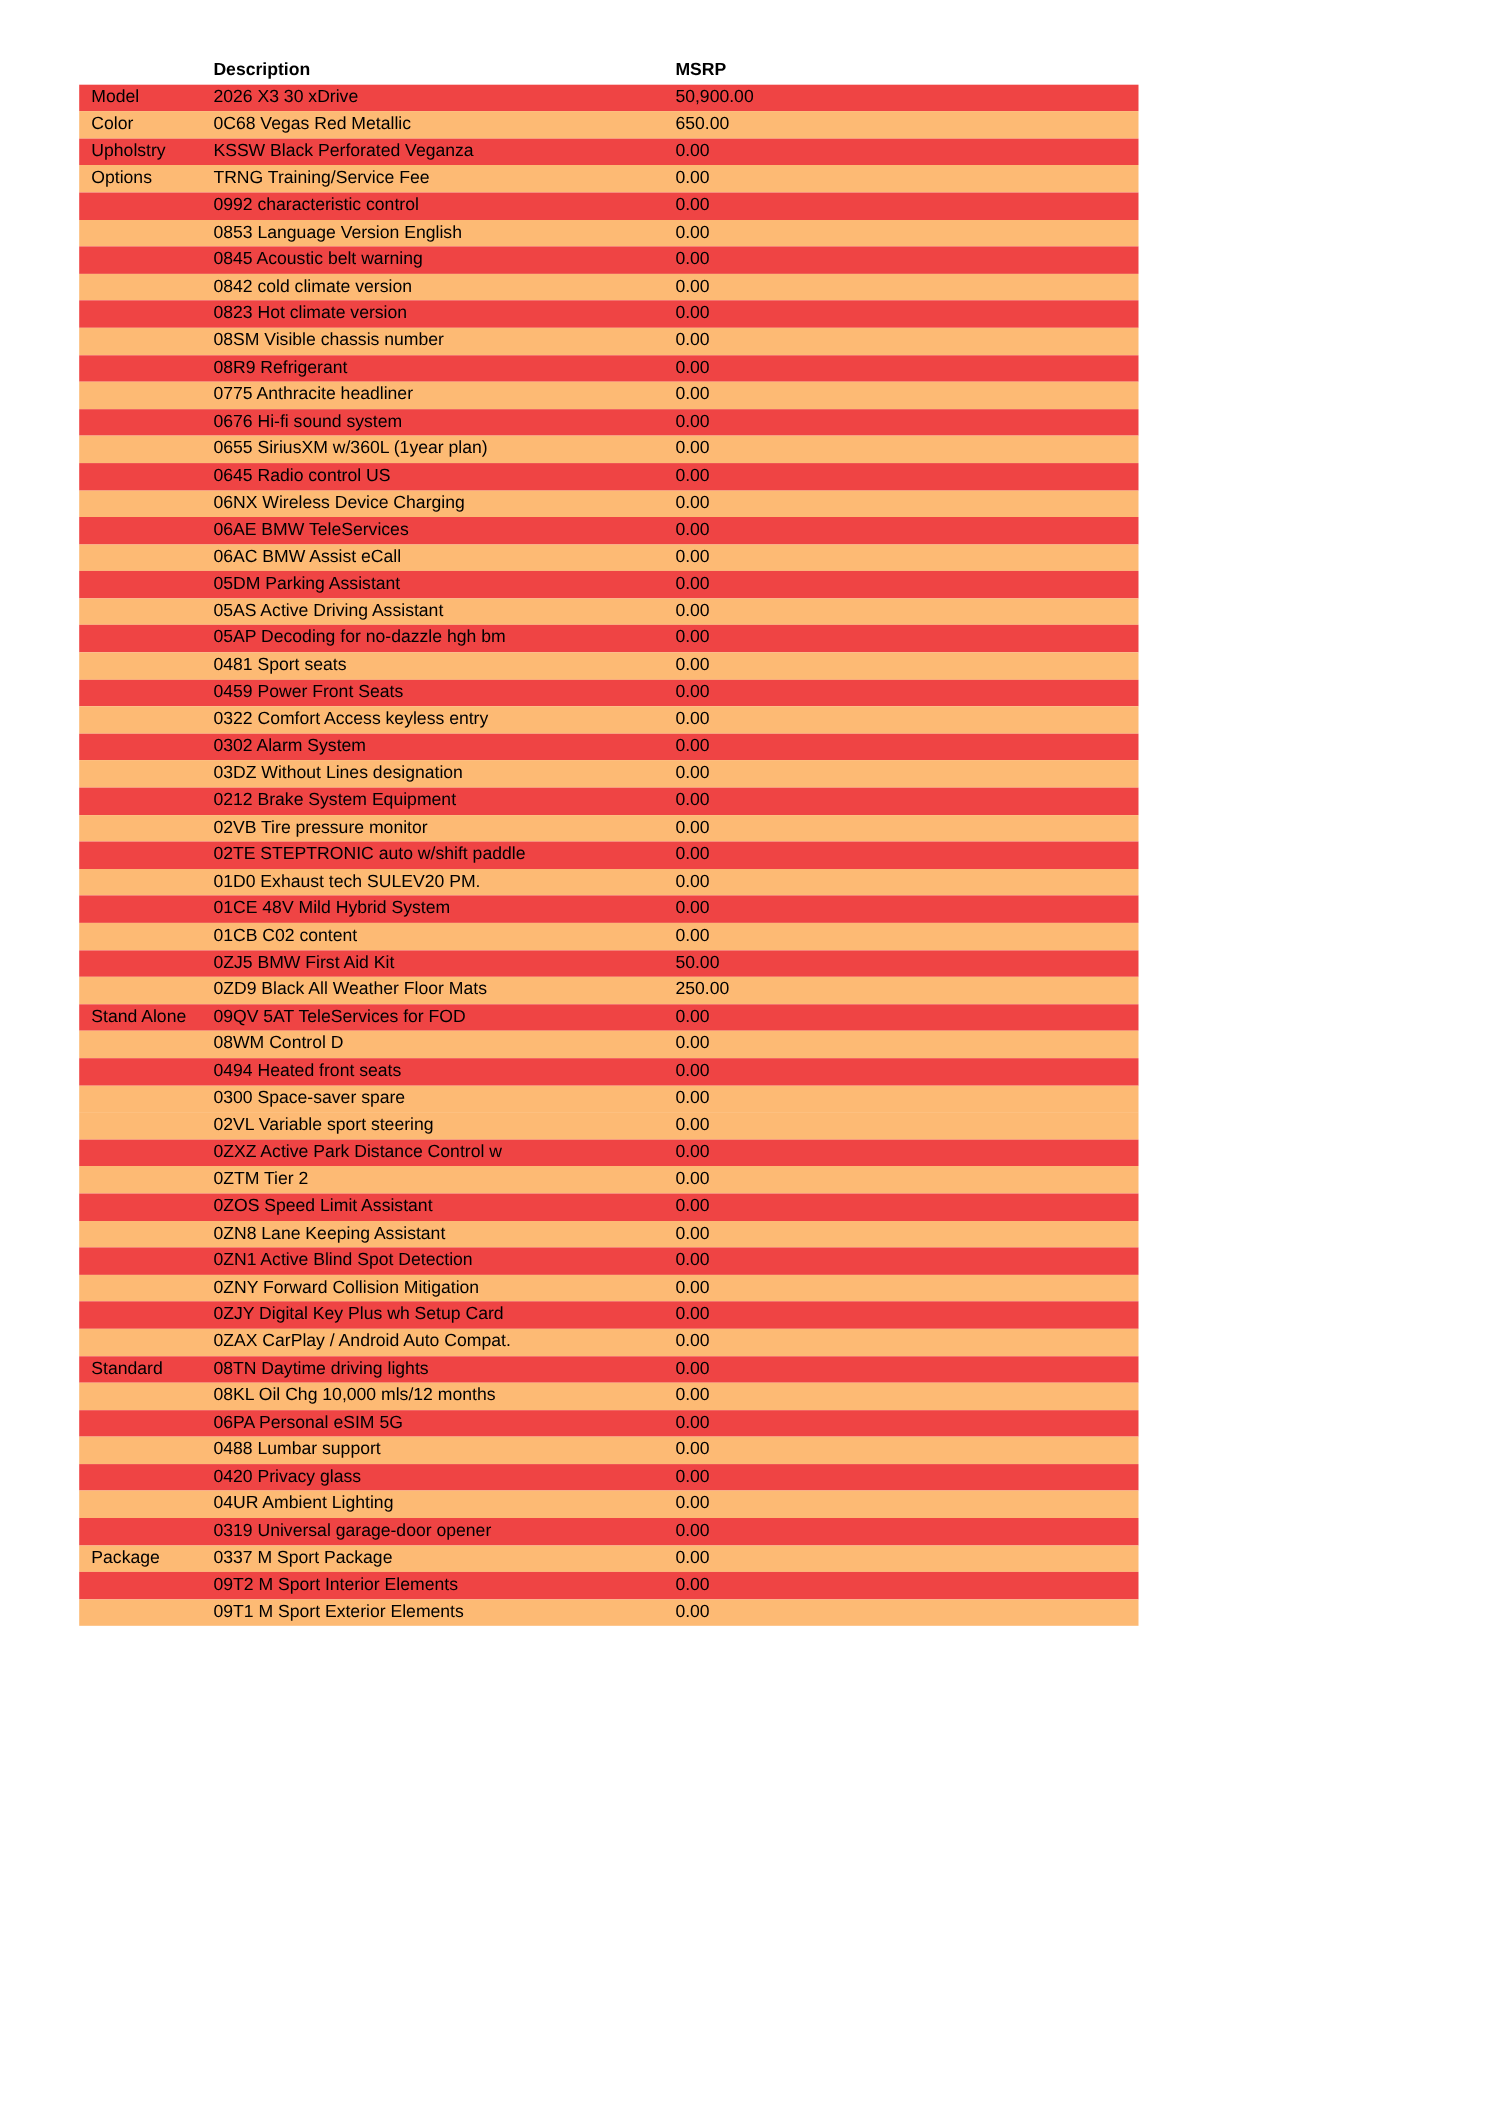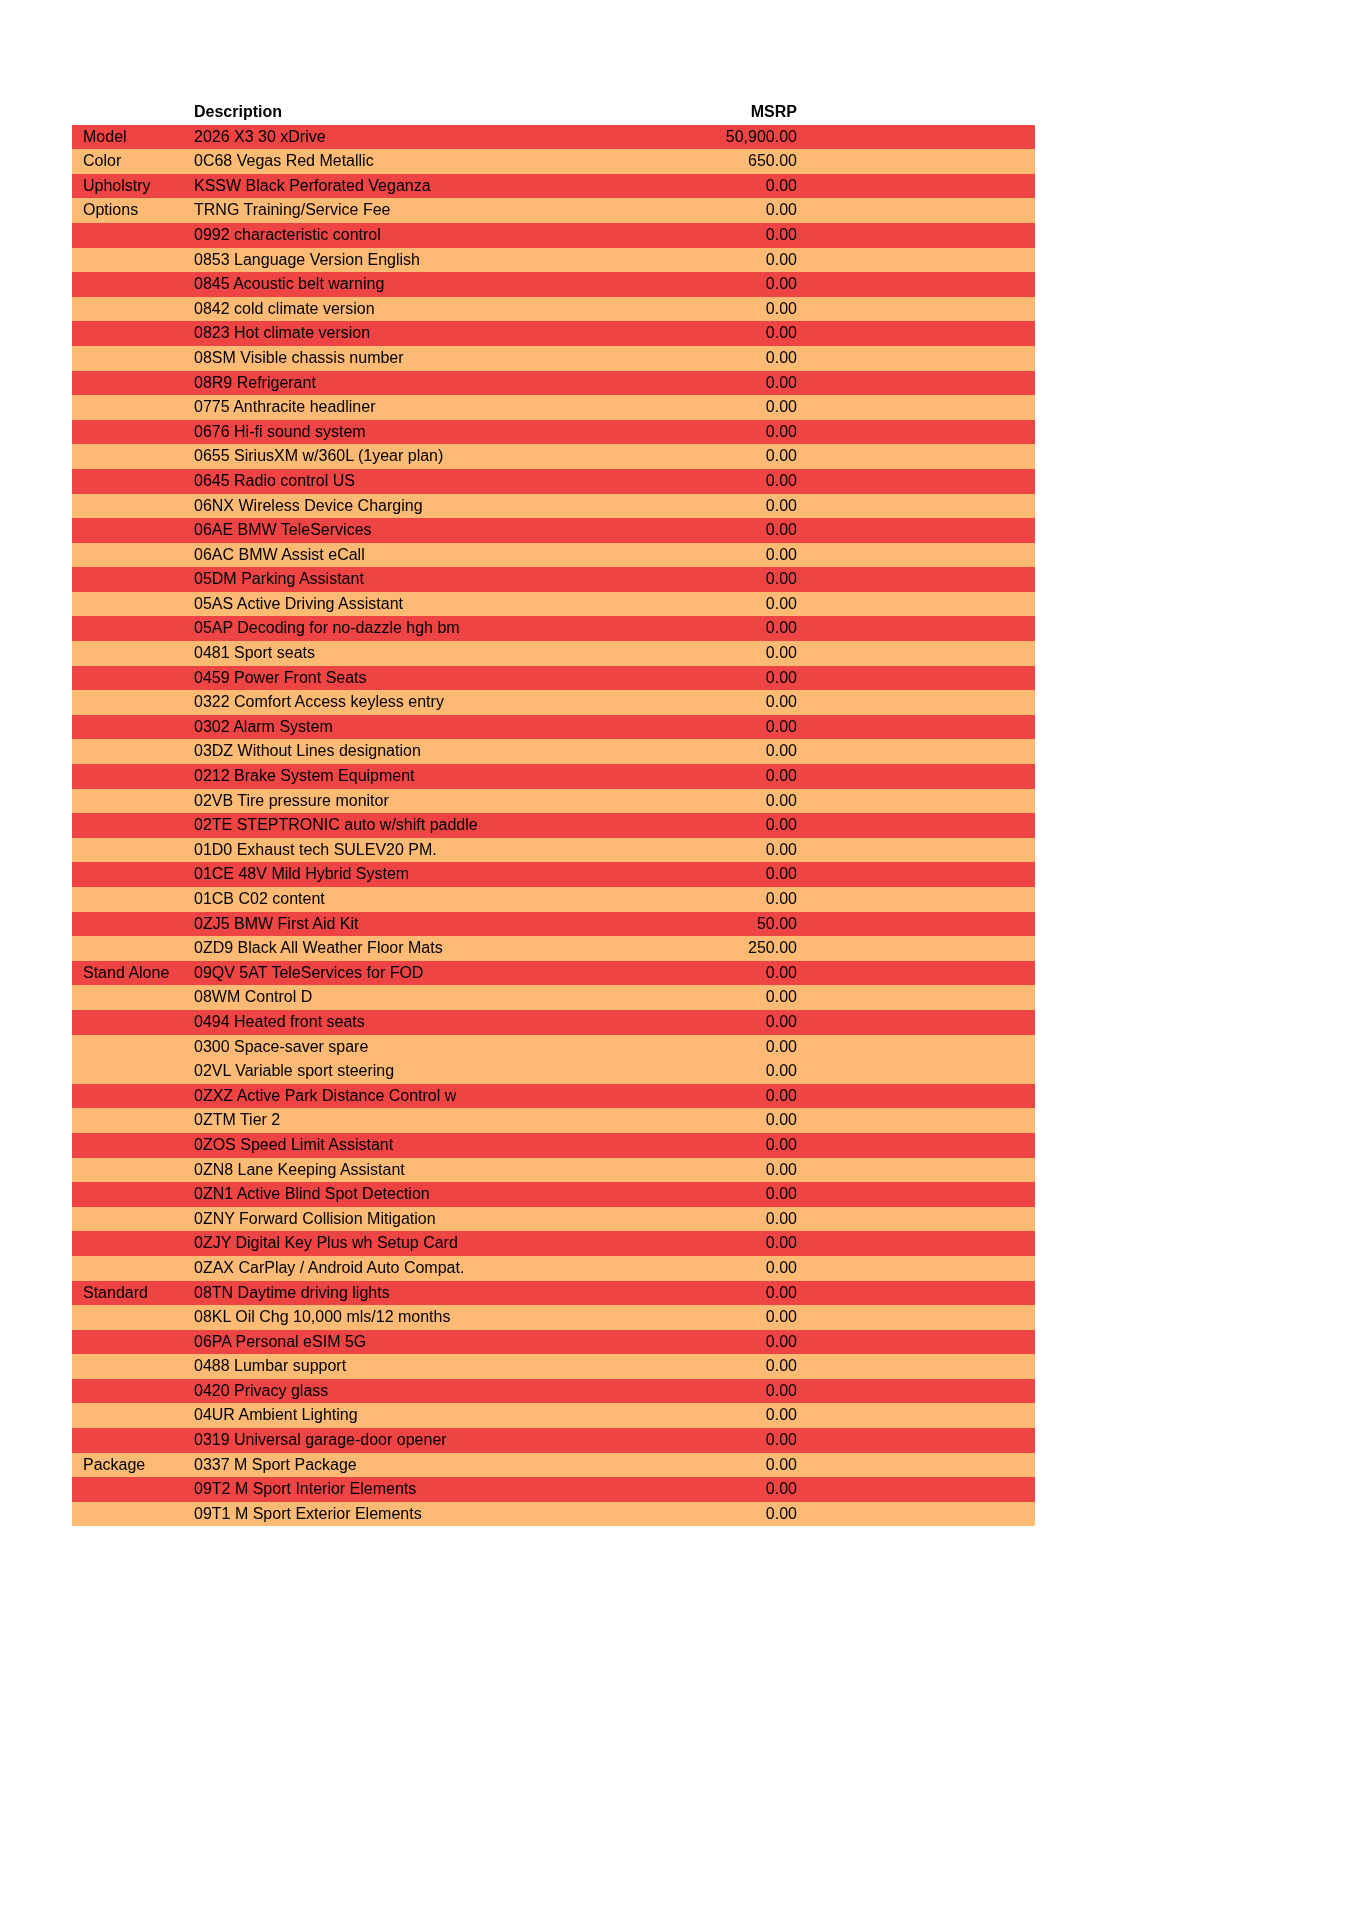--- a/index.html
+++ b/index.html
@@ -20,21 +20,20 @@
     left: 0; top: 0;
     width: 1357px;
     height: 1920px;
     background: #ffffff;
   }
   .table {
     position: absolute;
     left: 72px;
     top: 52px;
     width: 963px;
-    margin-top: 48px;
   }
   .row {
     display: flex;
     height: 24.6px;
     line-height: 24.6px;
     font-size: 16px;
     background: #ef4444;
     white-space: nowrap;
   }
   .row.shaded {
@@ -53,21 +52,21 @@
     padding-left: 11px;
     box-sizing: border-box;
     flex: 0 0 auto;
   }
   .cell.desc {
     width: 420px;
     flex: 0 0 auto;
   }
   .cell.msrp {
     width: 183px;
-    text-align: right;
+    text-align: left;
     flex: 0 0 auto;
   }
   .cell.fill {
     width: 238px;
     flex: 0 0 auto;
   }
 </style>
 </head>
 <body>
 

